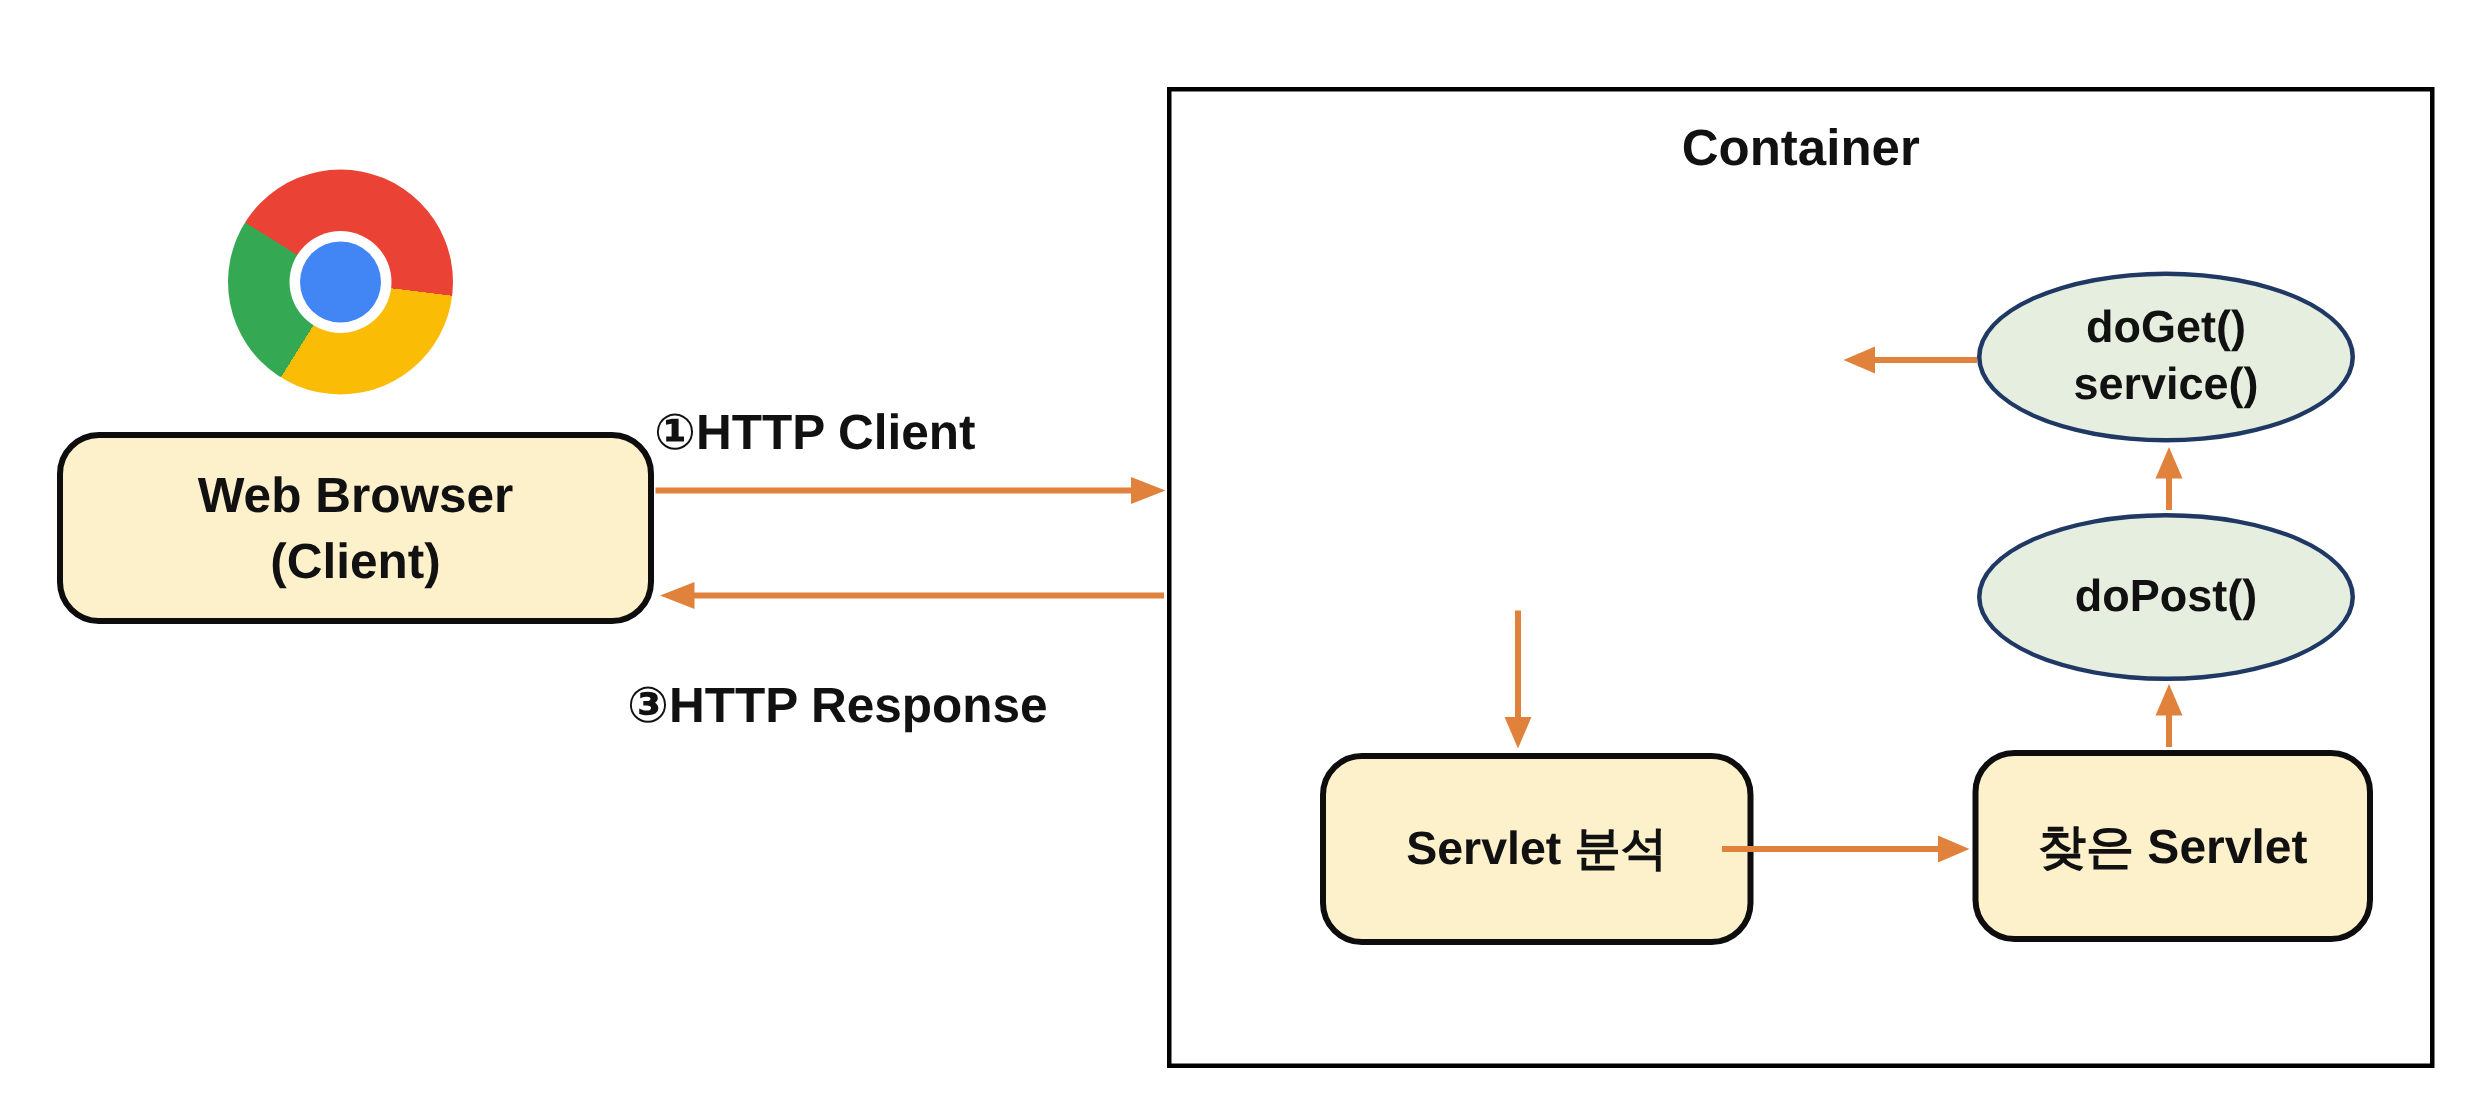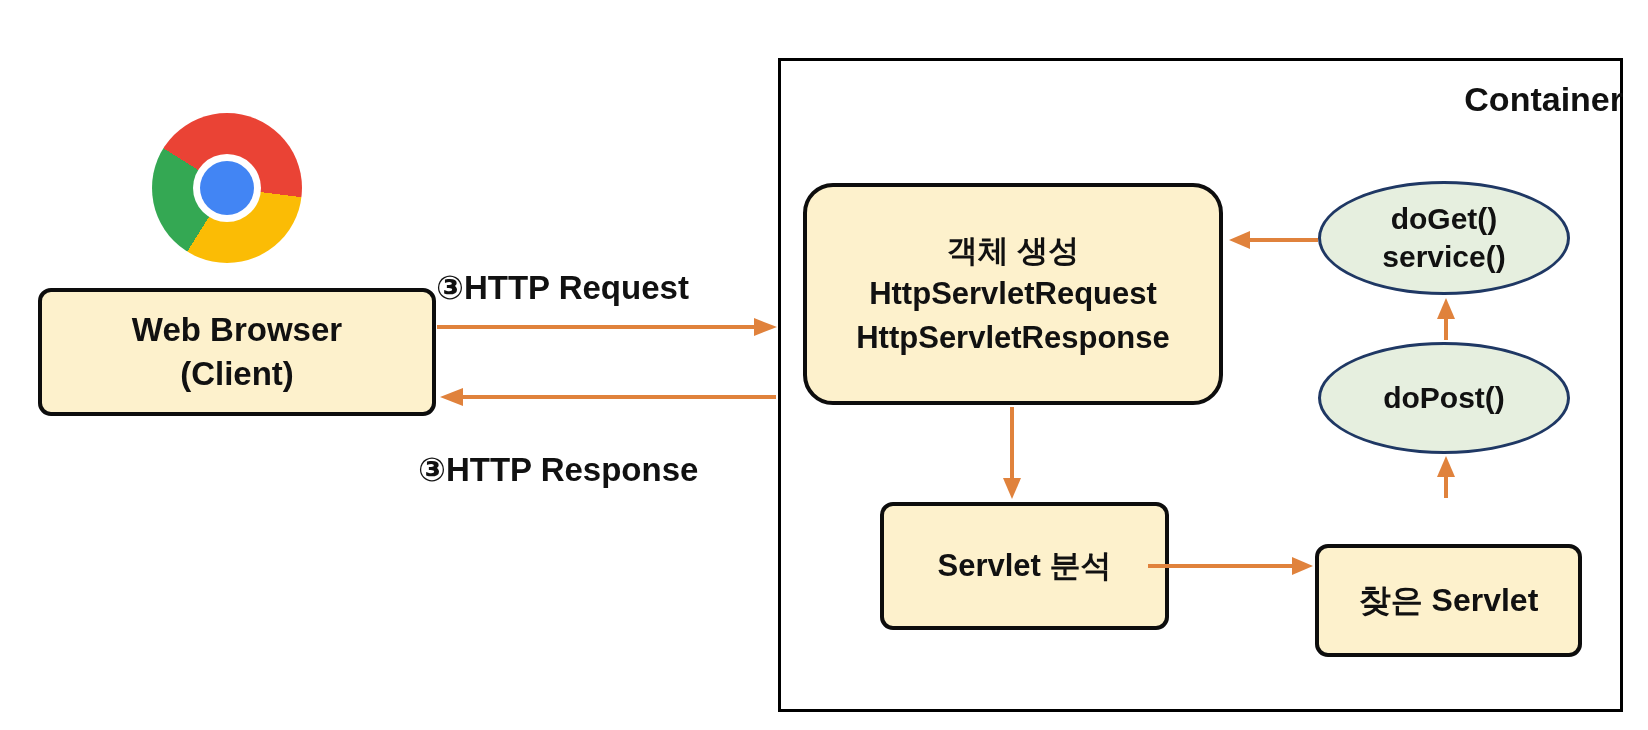--- a/index.html
+++ b/index.html
@@ -52,21 +52,21 @@
     border-radius: 50%;
     background: var(--chrome-blue);
   }
 
   
   .node-box {
     position: absolute;
     box-sizing: border-box;
     background: var(--box-fill);
     border: 4px solid var(--box-border);
-    border-radius: 13px;
+    border-radius: 28px;
     display: flex;
     flex-direction: column;
     align-items: center;
     justify-content: center;
     text-align: center;
     font-weight: bold;
     line-height: 1.32;
   }
   .ellipse-node {
     position: absolute;
@@ -79,41 +79,41 @@
     align-items: center;
     justify-content: center;
     text-align: center;
     font-weight: bold;
     line-height: 1.26;
   }
 
   .web-browser-box   { left: 38px;  top: 288px; width: 398px; height: 128px; font-size: 33px; }
   .object-creation-box { left: 803px; top: 183px; width: 420px; height: 222px; font-size: 31px; border-radius: 30px; line-height: 1.4; }
   .servlet-analysis-box { left: 880px; top: 502px; width: 289px; height: 128px; font-size: 31px; }
-  .found-servlet-box { left: 1315px; top: 500px; width: 267px; height: 113px; font-size: 32px; margin-top: 44px; }
+  .found-servlet-box { left: 1315px; top: 500px; width: 267px; height: 128px; font-size: 32px; }
   .doget-ellipse   { left: 1318px; top: 181px; width: 252px; height: 114px; font-size: 30px; }
   .service-ellipse { left: 1318px; top: 342px; width: 252px; height: 112px; font-size: 30px; }
 
   
   .container-box {
     position: absolute;
     box-sizing: border-box;
     left: 778px;
     top: 58px;
     width: 845px;
     height: 654px;
     border: 3px solid #000000;
     background: transparent;
   }
   .container-title {
     position: absolute;
     left: 778px;
     top: 80px;
     width: 845px;
-    text-align: right;
+    text-align: center;
     font-size: 34px;
     font-weight: bold;
   }
 
   
   .flow-label {
     position: absolute;
     font-size: 33px;
     font-weight: bold;
     white-space: nowrap;
@@ -141,31 +141,26 @@
   <div class="chrome-logo">
     <div class="chrome-ring"></div>
     <div class="chrome-center"></div>
   </div>
 
   <div class="node-box web-browser-box">
     <span>Web Browser</span>
     <span>(Client)</span>
   </div>
 
-  <div class="flow-label request-label">③HTTP Request</div>
+  <div class="flow-label request-label">①HTTP Client</div>
   <div class="flow-label response-label">③HTTP Response</div>
 
   <div class="container-box"></div>
   <div class="container-title">Container</div>
 
-  <div class="node-box object-creation-box">
-    <span>객체 생성</span>
-    <span>HttpServletRequest</span>
-    <span>HttpServletResponse</span>
-  </div>
 
   <div class="ellipse-node doget-ellipse">
     <span>doGet()</span>
     <span>service()</span>
   </div>
 
   <div class="ellipse-node service-ellipse">
     <span>doPost()</span>
   </div>
 

